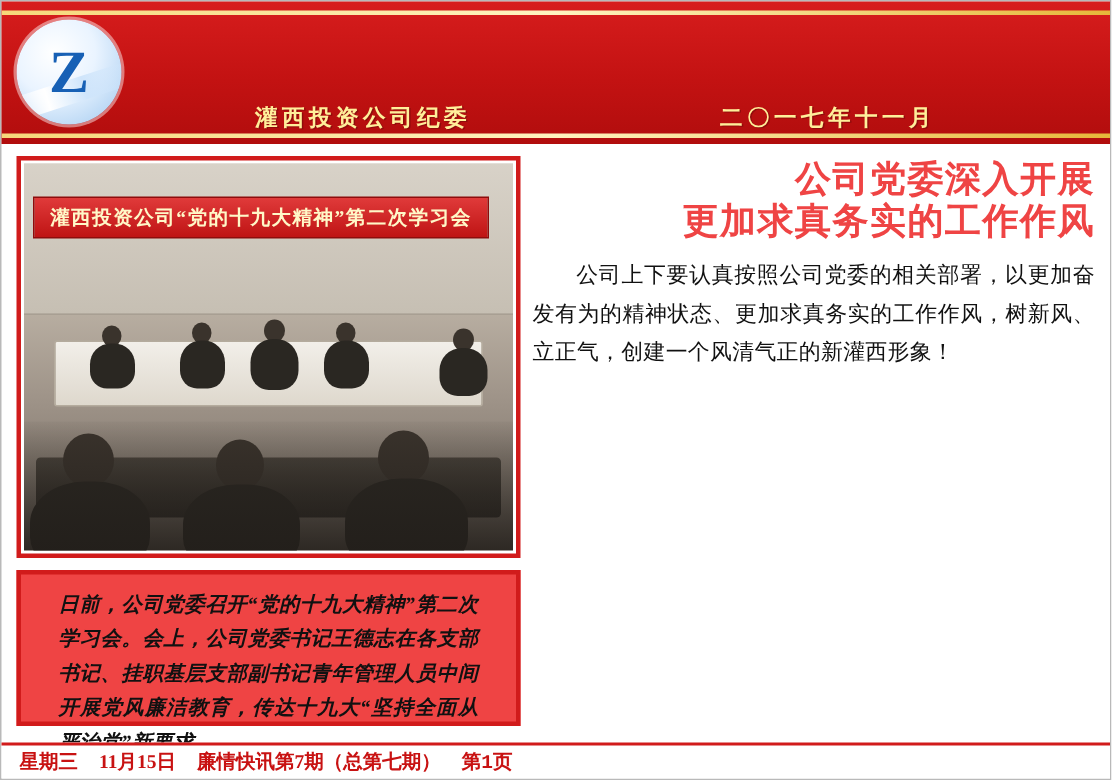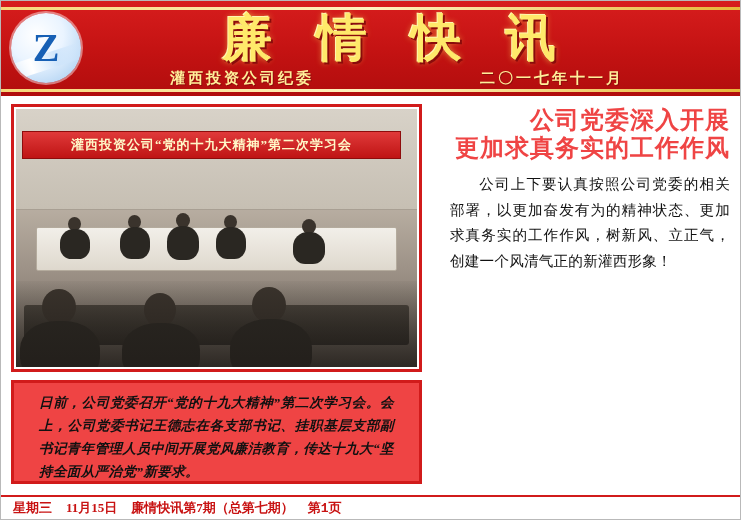--- a/index.html
+++ b/index.html
@@ -106,23 +106,23 @@
 
   
   .content {
     position: relative;
     display: flex;
     height: 398px;
     padding: 8px 10px 0 10px;
     box-sizing: border-box;
   }
   .col-left {
-    width: 411px;
+    width: 336px;
     flex: none;
-    margin-right: 28px;
+    margin-right: 8px;
   }
   .col-right {
     flex: 1;
   }
 
   .photo-frame {
     border: 3px solid #d11b1b;
     padding: 2px;
     background: #fff;
     height: 268px;
@@ -274,21 +274,20 @@
 
   <div class="masthead">
     <div class="gold-rule top"></div>
     <div class="gold-rule bottom"></div>
 
     <div class="logo">
       <div class="swoosh-band"></div>
       <div class="swoosh">Z</div>
     </div>
 
-    <div class="title-main">廉 情 快 讯</div>
 
     <div class="subline">
       <span>灌西投资公司纪委</span>
       <span>二〇一七年十一月</span>
     </div>
   </div>
 
   <div class="content">
 
     <div class="col-left">

